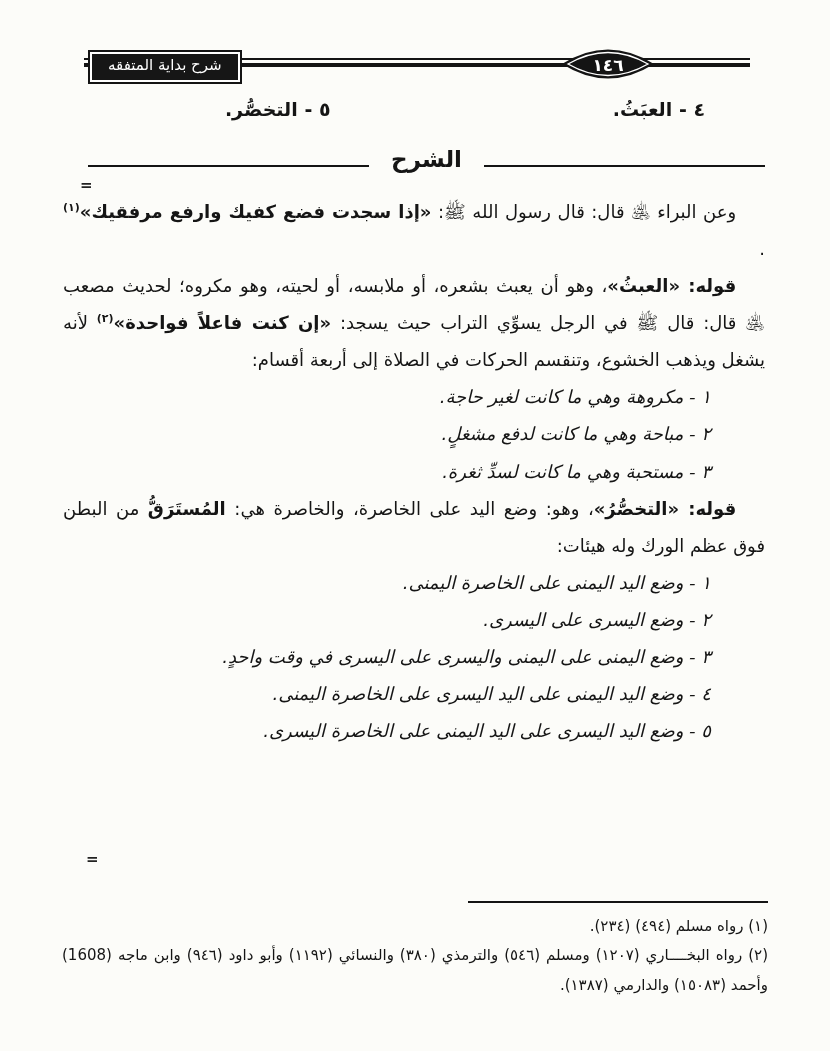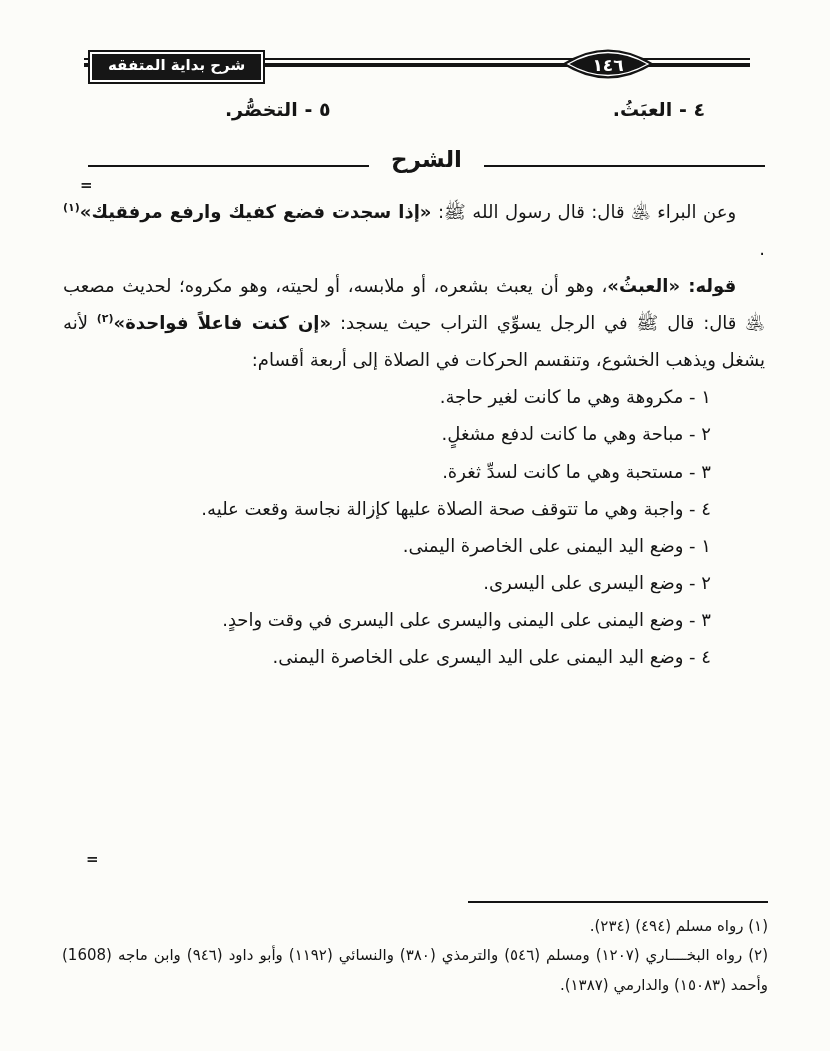--- a/index.html
+++ b/index.html
@@ -22,21 +22,21 @@
   .header-band::after{
     content:"";position:absolute;left:0;right:0;top:5px;height:4px;background:#141414;
   }
   .title-box{
     position:absolute;top:50px;left:88px;
     border:2px solid #141414;background:#fff;padding:2px;z-index:2;
   }
   .title-box-inner{
     background:#161616;color:#fff;
     padding:2px 16px 4px 16px;
-    font-weight:bold;font-size:15px;line-height:1.3;
+    font-weight:normal;font-size:15px;line-height:1.3;
     direction:rtl;white-space:nowrap;
   }
   .page-emblem{
     position:absolute;top:44px;right:174px;z-index:2;width:96px;height:40px;
   }
   
   .top-list{
     position:absolute;top:98px;right:125px;left:60px;
     direction:rtl;display:flex;
     font-size:19px;font-weight:bold;
@@ -56,21 +56,21 @@
   .margin-mark.top-mark{left:80px;top:176px;}
   .margin-mark.bottom-mark{left:86px;top:850px;}
   
   .body-text{
     position:absolute;top:193px;right:65px;left:63px;
     direction:rtl;text-align:justify;
     font-size:18px;line-height:2.06;
   }
   .body-text p{margin:0;}
   .para{text-indent:1.6em;}
-  .item{padding-right:3em;text-align:right;text-indent:0;}
+  .item{padding-right:3em;text-align:right;text-indent:0;font-style:italic;}
   .b{font-weight:bold;}
   .fn{font-size:11px;vertical-align:super;line-height:0;font-weight:bold;}
   
   .footnote-sep{
     position:absolute;top:901px;right:62px;width:300px;
     border-top:2px solid #141414;
   }
   .footnotes{
     position:absolute;top:912px;right:62px;left:62px;
     direction:rtl;text-align:justify;
@@ -110,25 +110,26 @@
 
   <span class="margin-mark top-mark">=</span>
   <span class="margin-mark bottom-mark">=</span>
 
   <div class="body-text">
       <p class="para"><span>وعن البراء </span><span>﵁</span><span> قال: قال رسول الله </span><span>ﷺ</span><span>: </span><span class="b">«إذا سجدت فضع كفيك وارفع مرفقيك»</span><span class="fn">(١)</span><span> .</span></p>
       <p class="para"><span class="b">قوله: </span><span class="b">«العبثُ»</span><span>، وهو أن يعبث بشعره، أو ملابسه، أو لحيته، وهو مكروه؛ لحديث مصعب </span><span>﵁</span><span> قال: قال </span><span>ﷺ</span><span> في الرجل يسوِّي التراب حيث يسجد: </span><span class="b">«إن كنت فاعلاً فواحدة»</span><span class="fn">(٢)</span><span> لأنه يشغل ويذهب الخشوع، وتنقسم الحركات في الصلاة إلى أربعة أقسام:</span></p>
       <p class="item"><span>١ - مكروهة وهي ما كانت لغير حاجة.</span></p>
       <p class="item"><span>٢ - مباحة وهي ما كانت لدفع مشغلٍ.</span></p>
       <p class="item"><span>٣ - مستحبة وهي ما كانت لسدِّ ثغرة.</span></p>
-      <p class="item"><span>٤ - واجبة وهي ما تتوقف صحة الصلاة عليها كإزالة نجاسة وقعت عليه.</span></p>
+      <p class="para"><span class="b">قوله: </span><span class="b">«التخصُّرُ»</span><span>، وهو: وضع اليد على الخاصرة، والخاصرة هي: </span><span class="b">المُستَرَقُّ</span><span> من البطن فوق عظم الورك وله هيئات:</span></p>
       <p class="item"><span>١ - وضع اليد اليمنى على الخاصرة اليمنى.</span></p>
       <p class="item"><span>٢ - وضع اليسرى على اليسرى.</span></p>
       <p class="item"><span>٣ - وضع اليمنى على اليمنى واليسرى على اليسرى في وقت واحدٍ.</span></p>
       <p class="item"><span>٤ - وضع اليد اليمنى على اليد اليسرى على الخاصرة اليمنى.</span></p>
+      <p class="item"><span>٥ - وضع اليد اليسرى على اليد اليمنى على الخاصرة اليسرى.</span></p>
     </div>
 
   <div class="footnote-sep"></div>
   <div class="footnotes">
       <p>(١) رواه مسلم (٤٩٤) (٢٣٤).</p>
       <p>(٢) رواه البخــــاري (١٢٠٧) ومسلم (٥٤٦) والترمذي (٣٨٠) والنسائي (١١٩٢) وأبو داود (٩٤٦) وابن ماجه (1608) وأحمد (١٥٠٨٣) والدارمي (١٣٨٧).</p>
     </div>
 
 </div>
 

